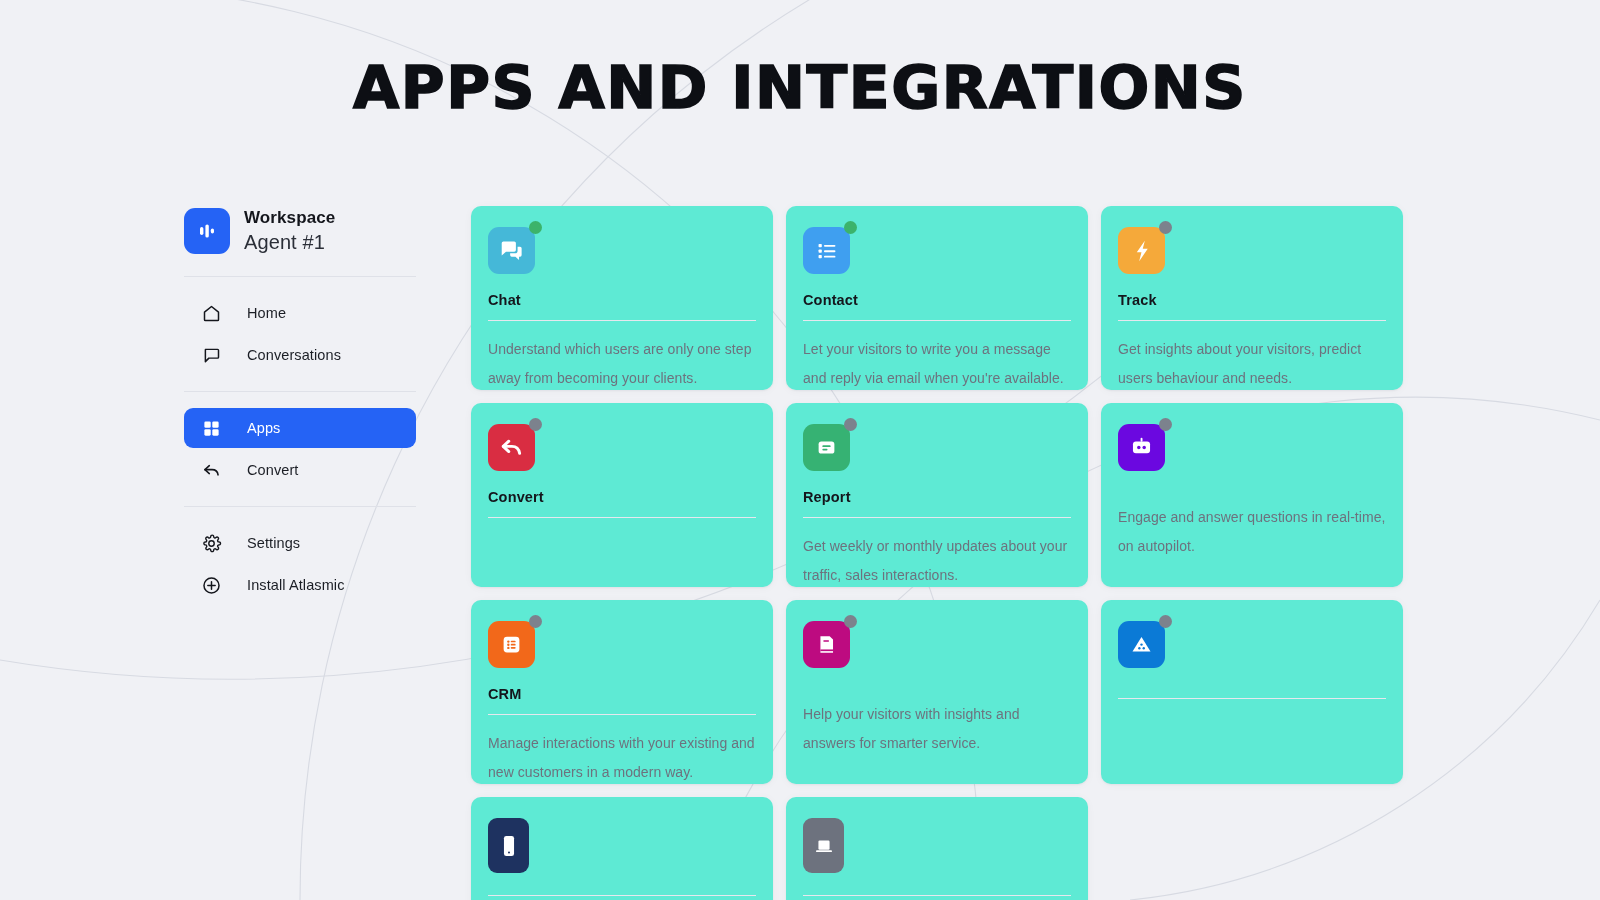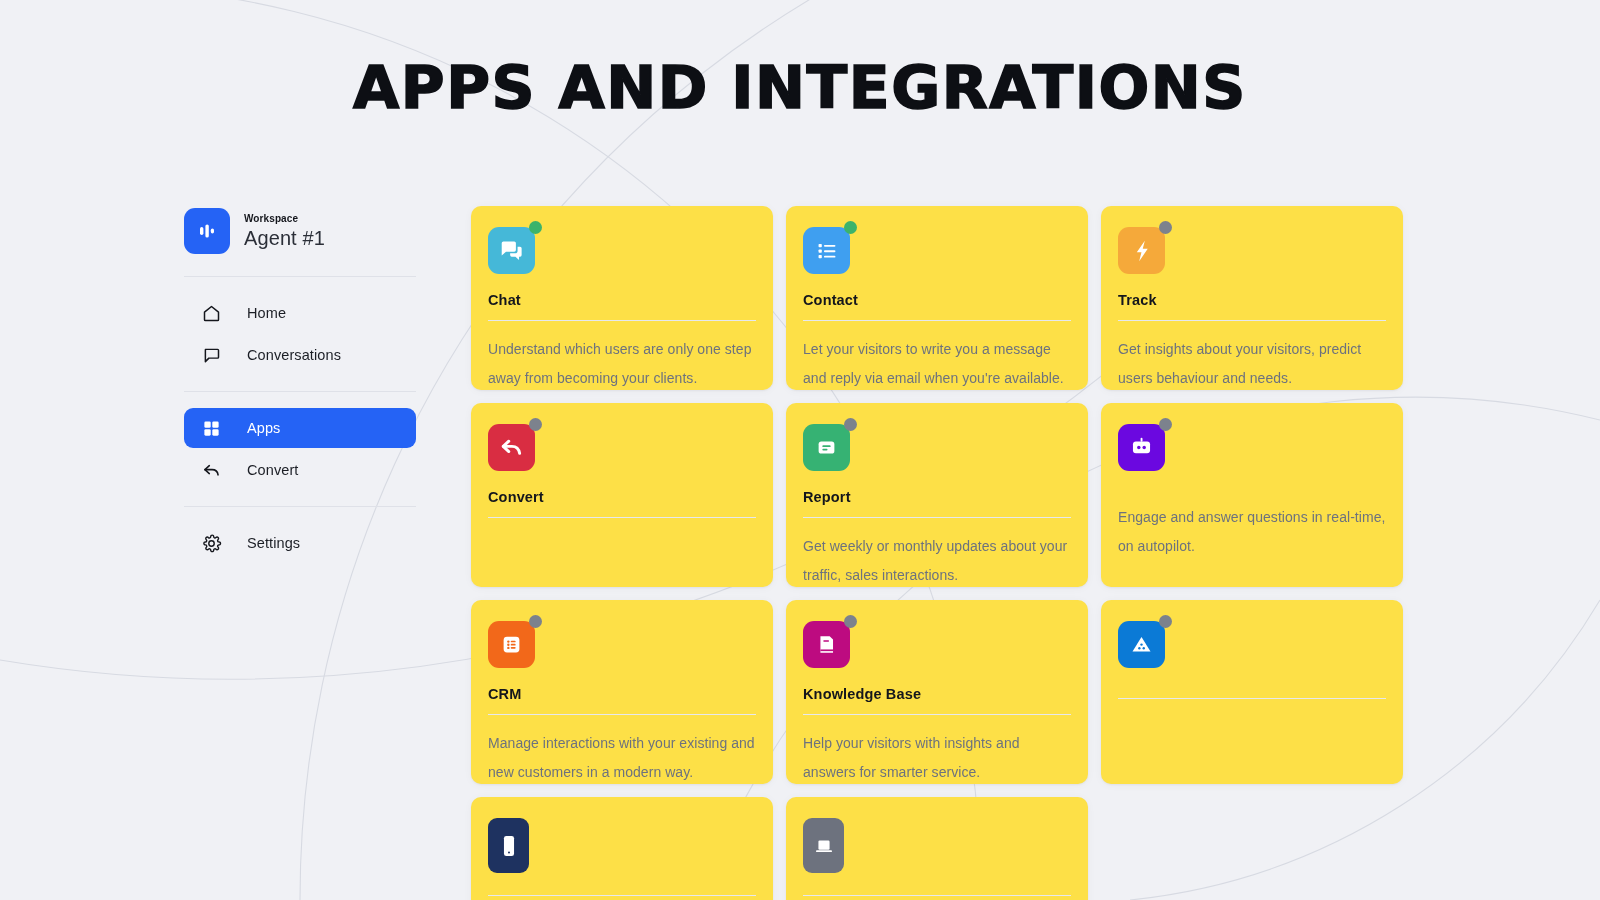--- a/index.html
+++ b/index.html
@@ -77,21 +77,21 @@
     border-radius: 11px;
     background: #2563f5;
     display: flex;
     align-items: center;
     justify-content: center;
     flex: 0 0 auto;
   }
 
   .ws-text { display: flex; flex-direction: column; gap: 3px; }
   .ws-name {
-    font-size: 10px;
+    font-size: 17px;
     font-weight: 700;
     color: #14161c;
     letter-spacing: 0.1px;
   }
   .ws-sub {
     font-size: 20px;
     color: #2b2f38;
     letter-spacing: 0.1px;
   }
 
@@ -136,21 +136,21 @@
     position: absolute;
     left: 471px;
     top: 206px;
     width: 932px;
     display: grid;
     grid-template-columns: repeat(3, 302px);
     gap: 13px 13px;
   }
 
   .card {
-    background: #fde047;
+    background: #5eead4;
     border-radius: 10px;
     padding: 21px 17px 20px 17px;
     box-shadow: 0 1px 2px rgba(20, 25, 45, 0.05),
                 0 1px 10px rgba(20, 25, 45, 0.035);
     height: 184px;
     display: flex;
     flex-direction: column;
   }
 
   .tile-wrap {
@@ -285,20 +285,29 @@
       <div class="nav-item">
         <span class="nav-ico">
           <svg width="21" height="21" viewBox="0 0 24 24" fill="none" stroke="#14161c" stroke-width="1.6" stroke-linecap="round" stroke-linejoin="round">
             <circle cx="12" cy="12" r="3.1"></circle>
             <path d="M19.1 14.4a1.4 1.4 0 0 0 .3 1.6l.1.1a1.7 1.7 0 1 1-2.4 2.4l-.1-.1a1.4 1.4 0 0 0-1.6-.3 1.4 1.4 0 0 0-.9 1.3v.2a1.7 1.7 0 1 1-3.4 0v-.1a1.4 1.4 0 0 0-.9-1.3 1.4 1.4 0 0 0-1.6.3l-.1.1a1.7 1.7 0 1 1-2.4-2.4l.1-.1a1.4 1.4 0 0 0 .3-1.6 1.4 1.4 0 0 0-1.3-.9h-.2a1.7 1.7 0 1 1 0-3.4h.1a1.4 1.4 0 0 0 1.3-.9 1.4 1.4 0 0 0-.3-1.6l-.1-.1a1.7 1.7 0 1 1 2.4-2.4l.1.1a1.4 1.4 0 0 0 1.6.3h.1a1.4 1.4 0 0 0 .9-1.3v-.2a1.7 1.7 0 1 1 3.4 0v.1a1.4 1.4 0 0 0 .9 1.3 1.4 1.4 0 0 0 1.6-.3l.1-.1a1.7 1.7 0 1 1 2.4 2.4l-.1.1a1.4 1.4 0 0 0-.3 1.6v.1a1.4 1.4 0 0 0 1.3.9h.2a1.7 1.7 0 1 1 0 3.4h-.1a1.4 1.4 0 0 0-1.3.9z"></path>
           </svg>
         </span>
         <span class="nav-label">Settings</span>
       </div>
 
+      <div class="nav-item">
+        <span class="nav-ico">
+          <svg width="21" height="21" viewBox="0 0 24 24" fill="none" stroke="#14161c" stroke-width="1.7" stroke-linecap="round">
+            <circle cx="12" cy="12" r="8.6"></circle>
+            <path d="M12 7.8v8.4M7.8 12h8.4"></path>
+          </svg>
+        </span>
+        <span class="nav-label">Install Atlasmic</span>
+      </div>
     </nav>
   </aside>
 
   <main class="grid">
 
     <div class="card">
       <div class="tile-wrap">
         <div class="tile" style="background:#45b8d8">
           <svg width="27" height="27" viewBox="0 0 24 24">
             <path d="M3.3 5.4a1.5 1.5 0 0 1 1.5-1.5h9.6a1.5 1.5 0 0 1 1.5 1.5v6.2a1.5 1.5 0 0 1-1.5 1.5H7.1l-3.8 3.3z" fill="#fff"></path>
@@ -409,21 +418,20 @@
       <div class="tile-wrap">
         <div class="tile" style="background:#bd0b80">
           <svg width="27" height="27" viewBox="0 0 24 24">
             <path d="M6.6 4.6h8.2l3 3v11.8H6.6z" fill="#fff"></path>
             <rect x="9.1" y="8.2" width="5.2" height="1.4" rx="0.7" fill="#bd0b80"></rect>
             <rect x="6.6" y="16.4" width="11.2" height="1.5" fill="#bd0b80"></rect>
           </svg>
         </div>
         <span class="status-dot" style="background:#7c828d"></span>
       </div>
-      <div class="card-title">Knowledge Base</div>
       <div class="card-desc">Help your visitors with insights and answers for smarter service.</div>
     </div>
 
     <div class="card">
       <div class="tile-wrap">
         <div class="tile" style="background:#0b7ad6">
           <svg width="27" height="27" viewBox="0 0 24 24">
             <path d="M12 5.4 20 18.2H4z" fill="#fff"></path>
             <circle cx="12" cy="12.1" r="1.05" fill="#0b7ad6"></circle>
             <circle cx="10.1" cy="15.3" r="1.05" fill="#0b7ad6"></circle>

